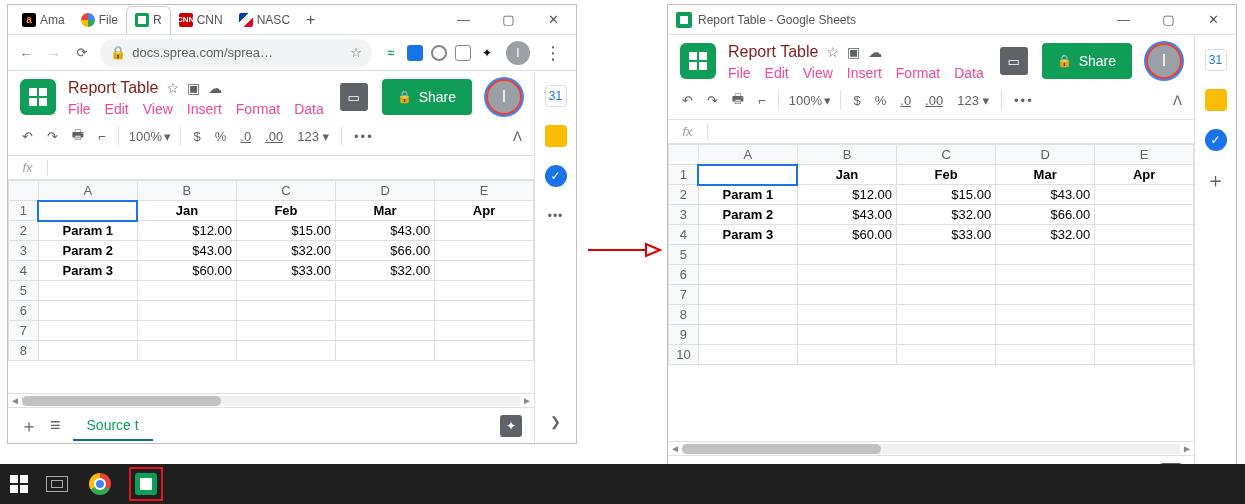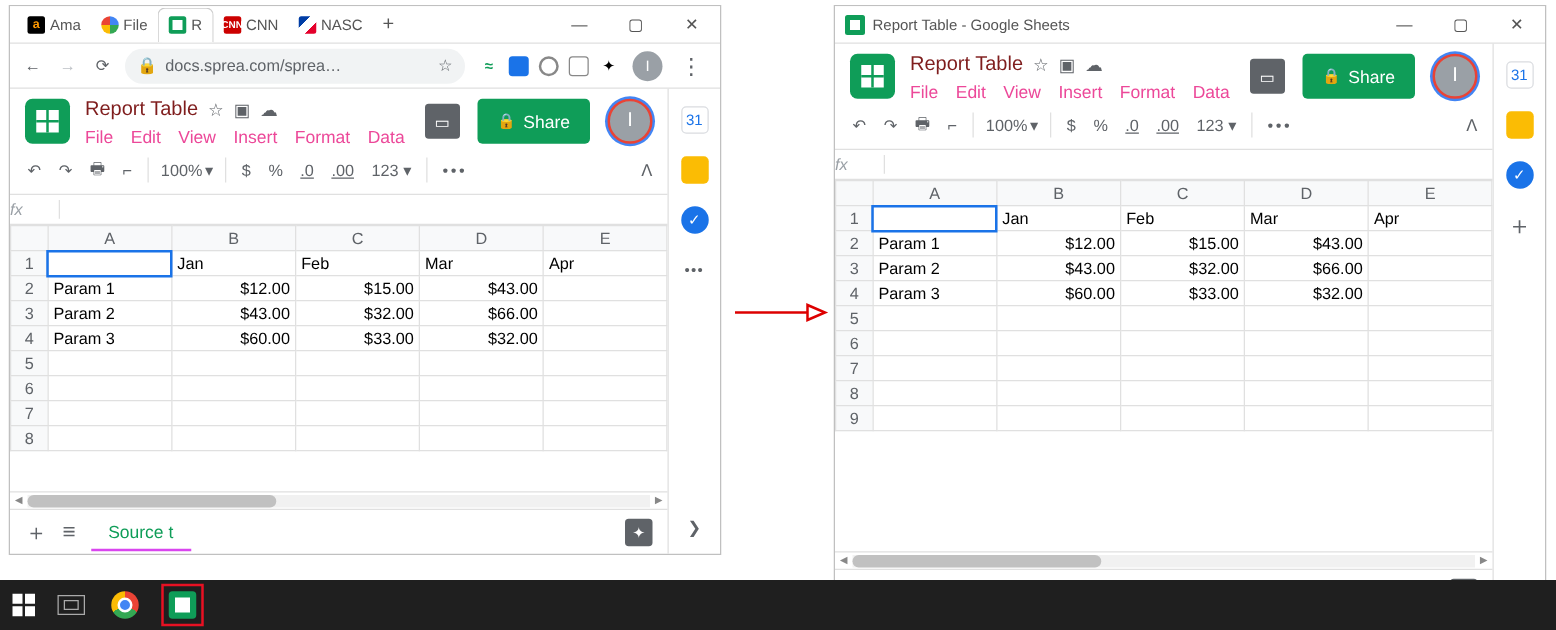--- a/index.html
+++ b/index.html
@@ -117,43 +117,43 @@
   .avatar-big { width:36px; height:36px; border-radius:50%; background:#9aa0a6; color:#fff; display:flex; align-items:center; justify-content:center; font-size:16px; border:2px solid #ea4335; box-shadow:0 0 0 2px #4285f4; }
 
   .toolbar { display:flex; align-items:center; gap:10px; padding:6px 12px; border-bottom:1px solid #e0e0e0; color:#5f6368; font-size:13px; }
   .toolbar .sep { width:1px; height:20px; background:#e0e0e0; }
   .toolbar .ti { cursor:pointer; padding:2px; }
   .toolbar .zoom { display:flex; align-items:center; gap:2px; }
   .toolbar .more { letter-spacing:2px; }
   .toolbar .chev-up { margin-left:auto; cursor:pointer; }
 
   .fxrow { display:flex; align-items:center; height:24px; border-bottom:1px solid #e0e0e0; }
-  .fxlabel { width:40px; font-style:italic; color:#9aa0a6; font-size:13px; border-right:1px solid #e0e0e0; }
+  .fxlabel { width:40px; text-align:center; font-style:italic; color:#9aa0a6; font-size:13px; border-right:1px solid #e0e0e0; }
   .fxinput { flex:1; padding:0 6px; font-size:13px; }
 
   .gridarea { flex:1; overflow:hidden; position:relative; }
   table.sheet { border-collapse:collapse; table-layout:fixed; font-size:13px; font-family:Arial,sans-serif; color:#000; }
   table.sheet th, table.sheet td { border:1px solid #e0e0e0; height:20px; padding:0 4px; }
   table.sheet th { background:#f8f9fa; color:#5f6368; font-weight:normal; text-align:center; }
   table.sheet .rh { background:#f8f9fa; color:#5f6368; text-align:center; width:30px; }
   table.sheet .corner { background:#f8f9fa; width:30px; }
   .col { width:100px; }
   .selcell { outline:2px solid #1a73e8; outline-offset:-1px; position:relative; }
   .num { text-align:right; }
-  .txt { text-align:left; }
+  .txt { text-align:center;font-weight:bold; }
 
   .hscroll { height:14px; border-top:1px solid #e0e0e0; display:flex; align-items:center; }
   .hscroll .lar, .hscroll .rar { width:14px; text-align:center; color:#888; font-size:10px; cursor:pointer; }
   .hscroll .track { flex:1; height:10px; background:#f1f1f1; position:relative; }
   .hscroll .thumb { position:absolute; left:0; width:40%; top:0; bottom:0; background:#c1c1c1; border-radius:5px; }
 
   .tabfooter { height:36px; border-top:1px solid #e0e0e0; display:flex; align-items:center; gap:12px; padding:0 12px; }
   .tabfooter .plus, .tabfooter .menu { color:#5f6368; cursor:pointer; font-size:18px; }
   .sheettab { padding:6px 14px; color:#0f9d58; font-weight:500; border-bottom:2px solid transparent; cursor:pointer; font-size:14px;}
-  .sheettab.active { border-bottom:2px solid #d946ef; }
+  .sheettab.active { border-bottom:2px solid #0f766e; }
   .explore { margin-left:auto; width:22px; height:22px; background:#5f6368; border-radius:3px; display:flex; align-items:center; justify-content:center; color:#fff; font-size:12px; cursor:pointer;}
 
   .arrow {
     position:absolute;
     left:588px;
     top:242px;
     width:72px;
     height:12px;
   }
   .arrow svg { overflow:visible; }
@@ -560,20 +560,28 @@
                 <td></td>
               </tr>
           <tr>
                 <td class="rh">9</td>
                 <td></td>
                 <td></td>
                 <td></td>
                 <td></td>
                 <td></td>
               </tr>
+          <tr>
+                <td class="rh">10</td>
+                <td></td>
+                <td></td>
+                <td></td>
+                <td></td>
+                <td></td>
+              </tr>
         </tbody>
           </table>
       </div>
 
       <div class="hscroll">
         <div class="lar">◄</div>
         <div class="track">
             <div class="thumb"></div>
           </div>
         <div class="rar">►</div>

